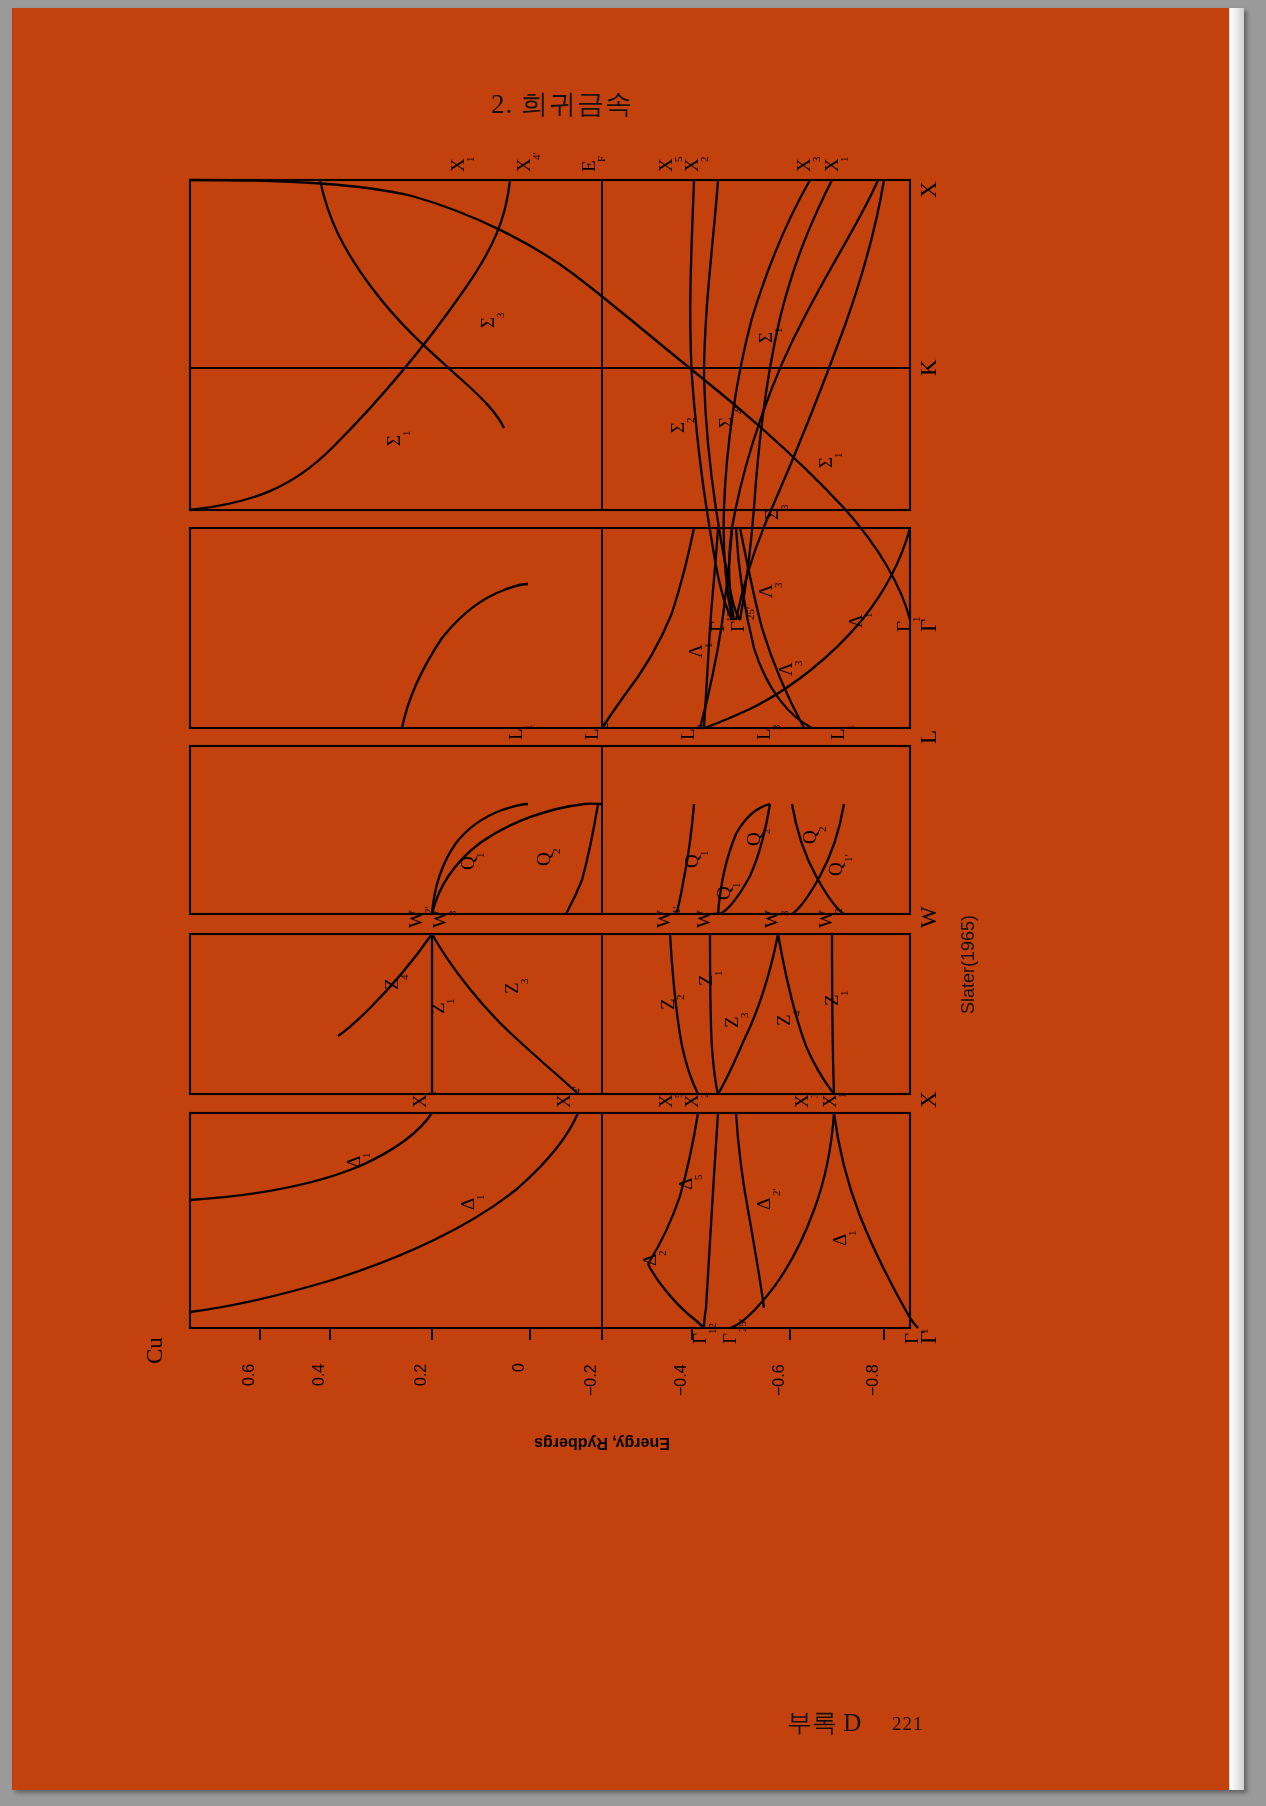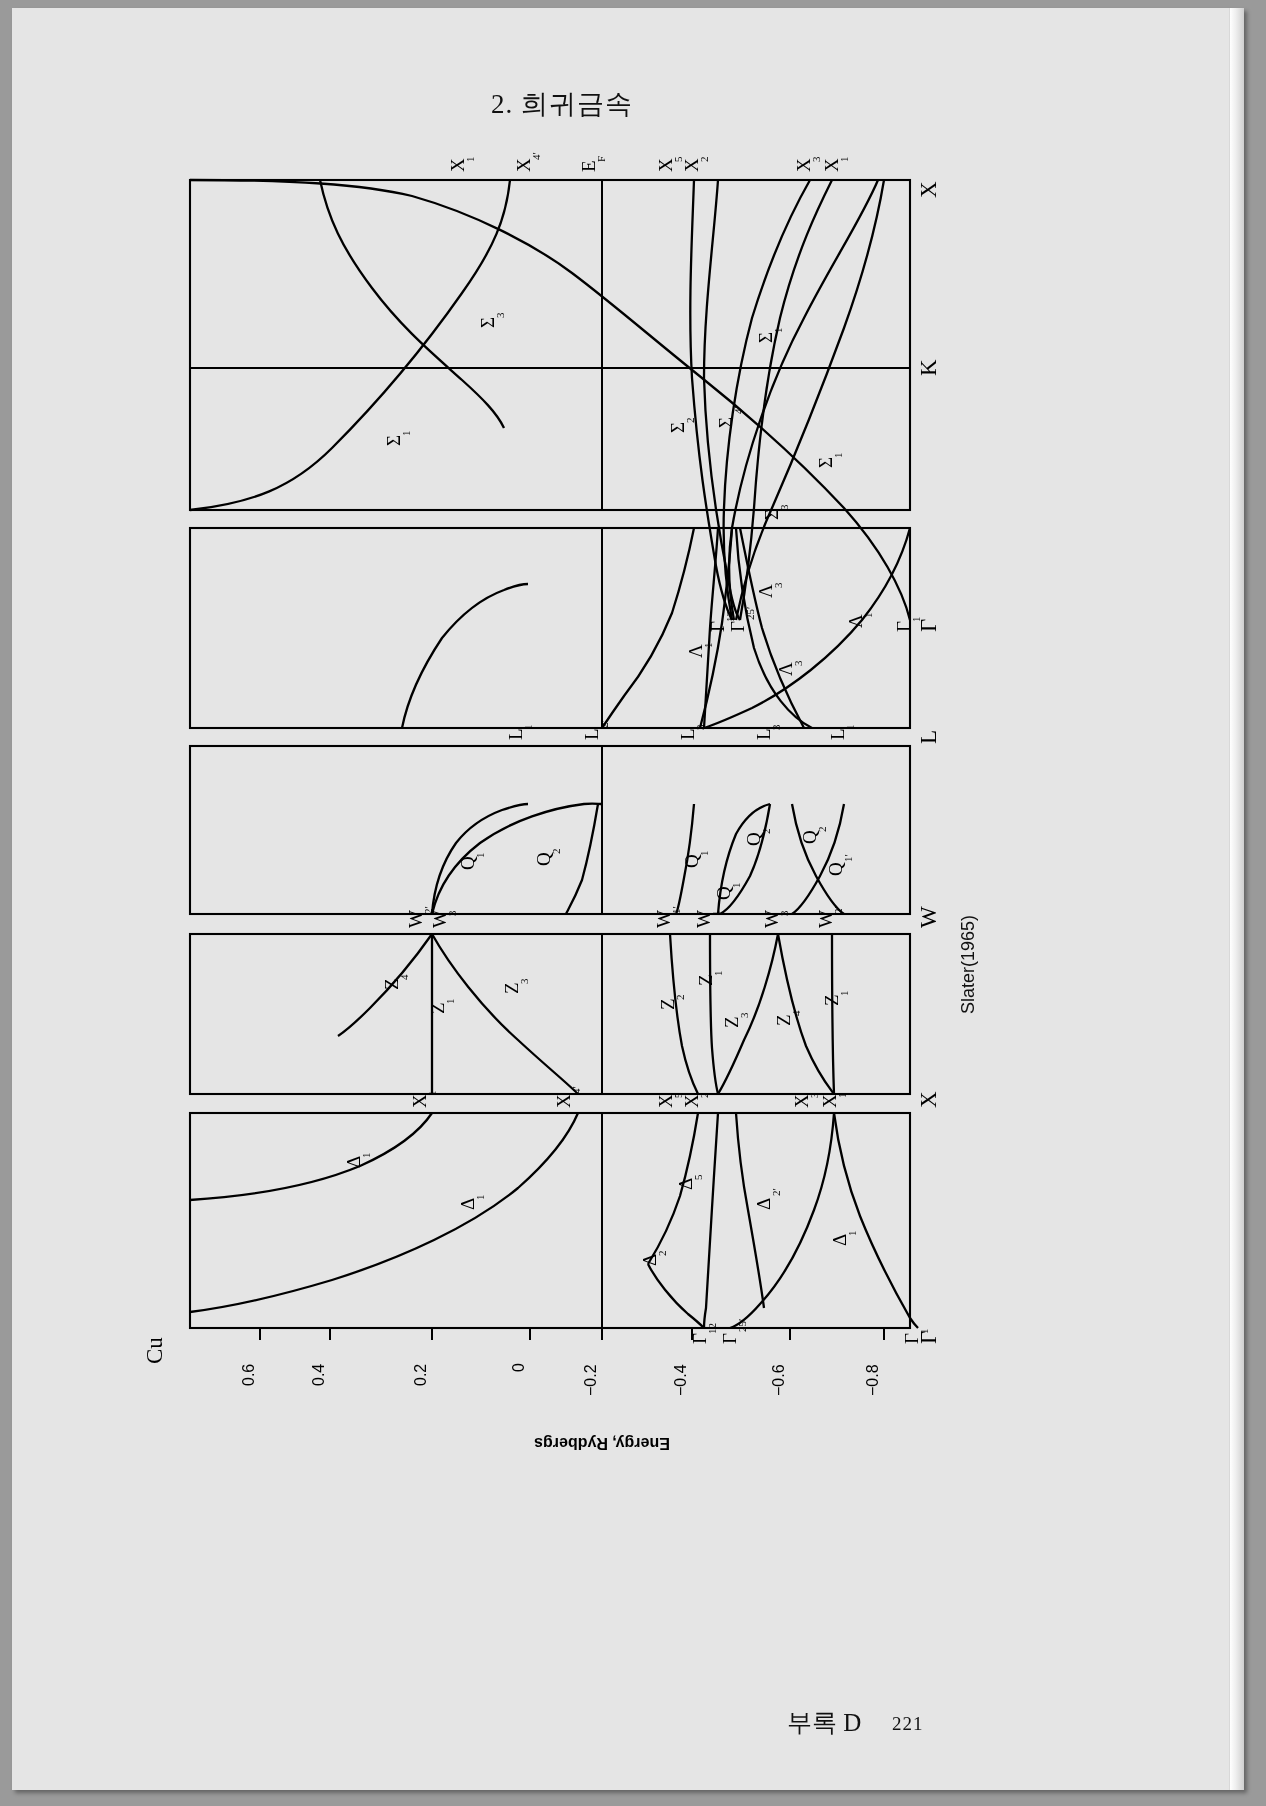--- a/index.html
+++ b/index.html
@@ -13,21 +13,21 @@
     font-family: "Liberation Sans", sans-serif;
     position: relative;
     overflow: hidden;
   }
   #page {
     position: absolute;
     left: 12px;
     top: 8px;
     width: 1232px;
     height: 1782px;
-    background: #e5e5e5;
+    background: #c2410c;
     box-shadow: 3px 3px 4px rgba(0,0,0,0.35);
     overflow: hidden;
   }
   .page-edge {
     position: absolute;
     right: 0;
     top: 0;
     width: 14px;
     height: 100%;
     background: linear-gradient(to right, #ffffff 0%, #efefef 40%, #cfcfcf 100%);

